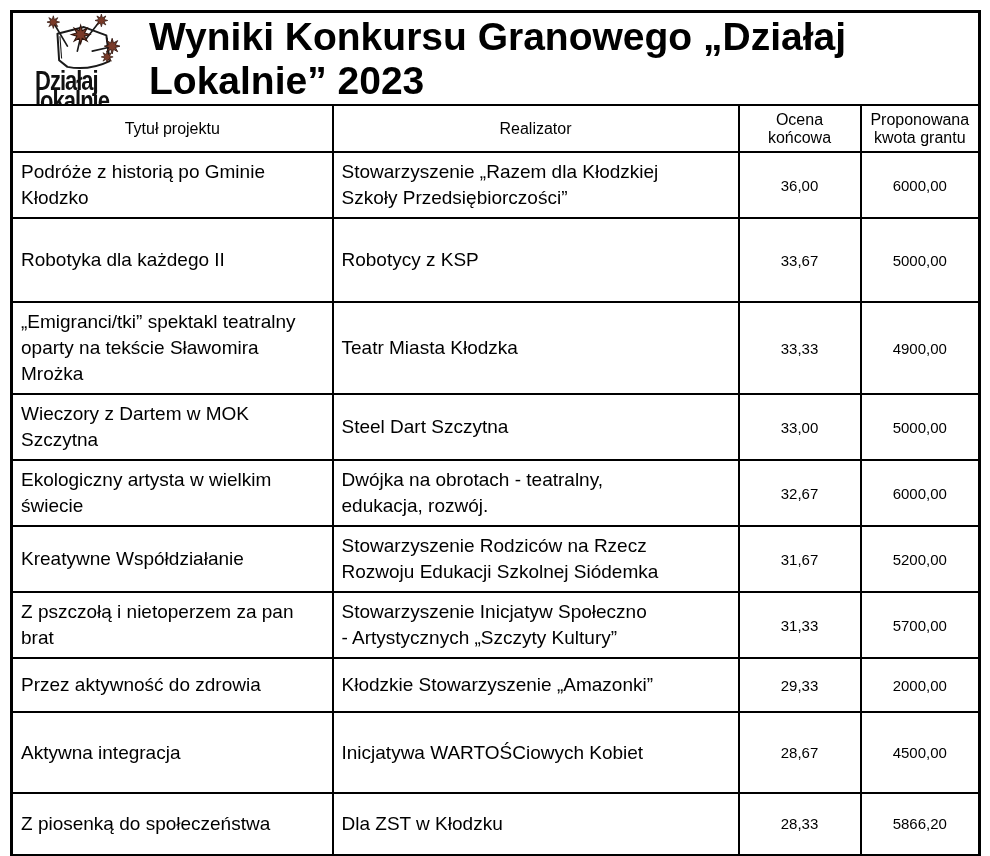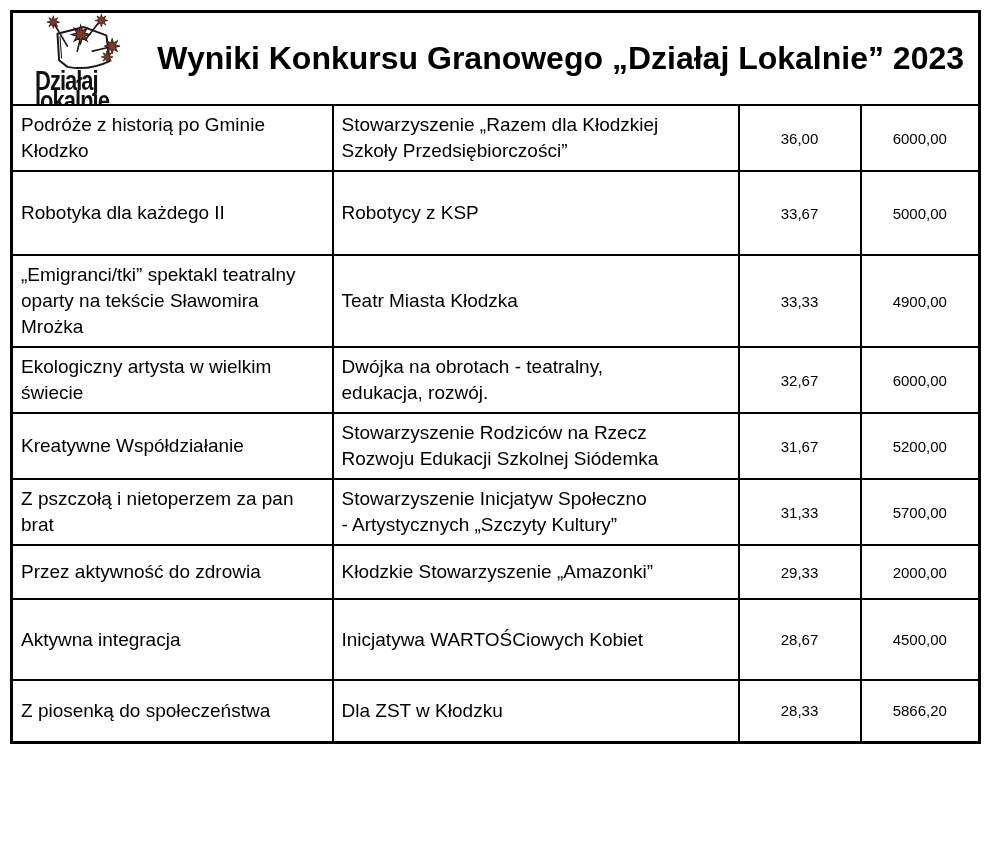--- a/index.html
+++ b/index.html
@@ -55,23 +55,23 @@
     letter-spacing: -1px;
     transform: scaleY(1.22);
     transform-origin: top left;
     display: inline-block;
     margin-top: 1px;
     color: #111;
   }
   .logo-text span { display: block; }
   .doc-title {
     flex: 1;
-    text-align: right;
+    text-align: left;
     font-weight: bold;
-    font-size: 32px;
+    font-size: 39px;
     letter-spacing: 0;
     padding-right: 14px;
   }
   
   tr.head-row th {
     height: 47px;
     font-weight: normal;
     font-size: 16px;
     text-align: center;
     vertical-align: middle;
@@ -141,20 +141,27 @@
               </svg>
               <div class="logo-text">
                 <span>Działaj</span>
                 <span>lokalnie</span>
               </div>
             </div>
             <div class="doc-title">Wyniki Konkursu Granowego „Działaj Lokalnie” 2023</div>
           </div>
         </td>
       </tr>
+      <tr class="head-row">
+        <th>Tytuł projektu</th>
+        <th>Realizator</th>
+        <th>Ocena końcowa</th>
+        <th>Proponowana
+kwota grantu</th>
+      </tr>
       <tr class="rh62">
         <td class="c1">Podróże z historią po Gminie
 Kłodzko</td>
         <td class="c2">Stowarzyszenie „Razem dla Kłodzkiej
 Szkoły Przedsiębiorczości”</td>
         <td class="c3">36,00</td>
         <td class="c4">6000,00</td>
       </tr>
       <tr class="rh68">
         <td class="c1">Robotyka dla każdego II</td>
@@ -163,20 +170,27 @@
         <td class="c4">5000,00</td>
       </tr>
       <tr class="rh88">
         <td class="c1">„Emigranci/tki” spektakl teatralny
 oparty na tekście Sławomira
 Mrożka</td>
         <td class="c2">Teatr Miasta Kłodzka</td>
         <td class="c3">33,33</td>
         <td class="c4">4900,00</td>
       </tr>
+      <tr class="rh64">
+        <td class="c1">Wieczory z Dartem w MOK
+Szczytna</td>
+        <td class="c2">Steel Dart Szczytna</td>
+        <td class="c3">33,00</td>
+        <td class="c4">5000,00</td>
+      </tr>
       <tr class="rh66">
         <td class="c1">Ekologiczny artysta w wielkim
 świecie</td>
         <td class="c2">Dwójka na obrotach - teatralny,
 edukacja, rozwój.</td>
         <td class="c3">32,67</td>
         <td class="c4">6000,00</td>
       </tr>
       <tr class="rh64">
         <td class="c1">Kreatywne Współdziałanie</td>

